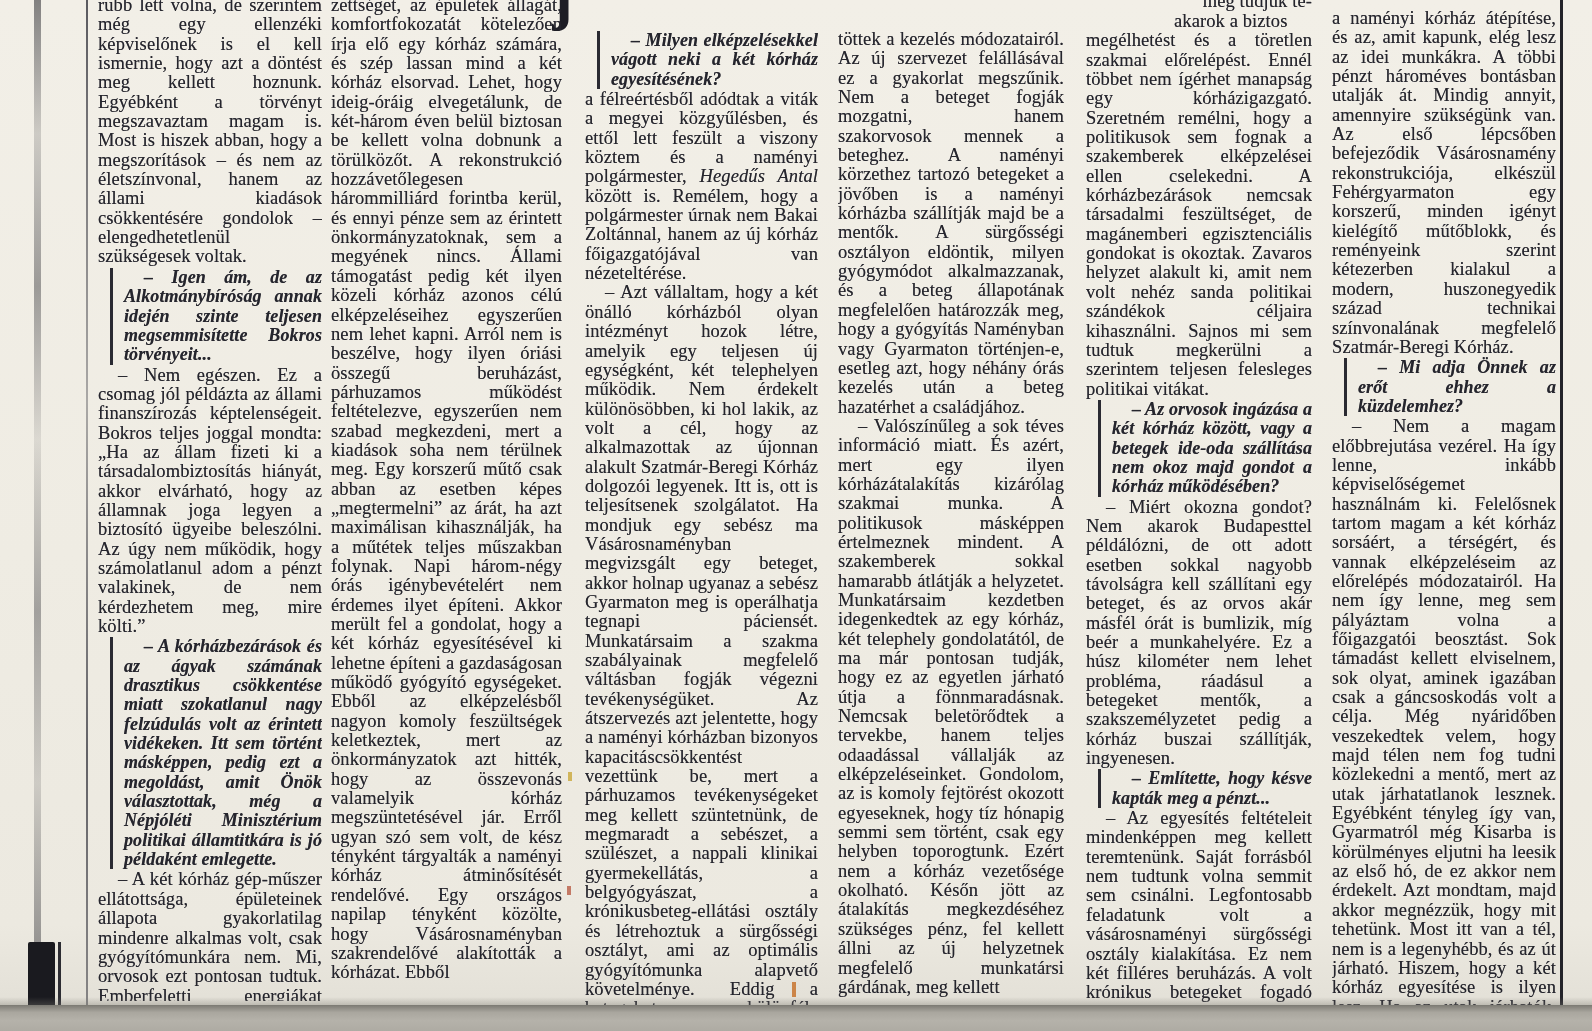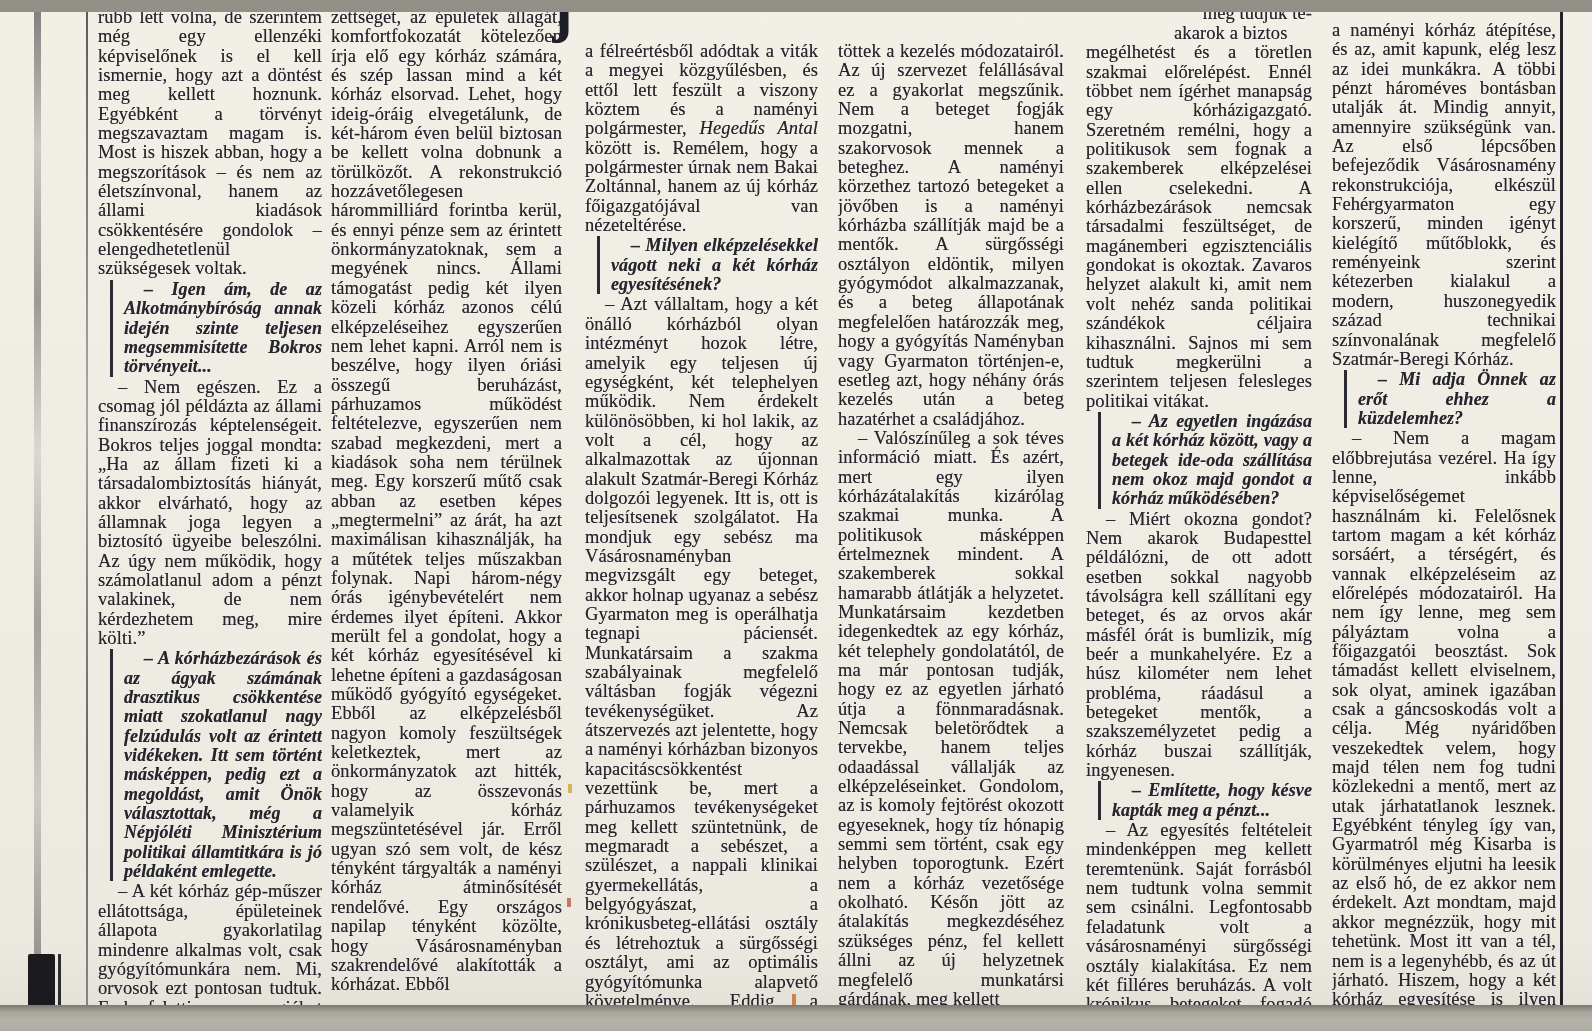--- a/index.html
+++ b/index.html
@@ -3,21 +3,21 @@
 <meta charset="utf-8">
 <style>
   html, body {
     margin: 0; padding: 0;
     width: 1592px; height: 1031px;
     overflow: hidden;
     background: #928f87;
     font-family: "Liberation Serif", "DejaVu Serif", serif;
   }
   .page {
-    position: absolute; left: 0; top: 12px;
+    position: absolute; left: 0; top: 0;
     width: 1592px; height: 1005px;
     background: linear-gradient(180deg, #f2efe7 0%, #efece3 55%, #ece9e0 92%, #e3e0d7 100%);
     overflow: hidden;
   }
   .col {
     position: absolute; top: 0; height: 1005px;
     overflow: hidden;
     text-align: justify;
     font-size: 18.5px;
     line-height: 19.35px;
@@ -110,35 +110,35 @@
       <div class="block para"><span class="line-inner"><span>rubb lett volna, de szerintem még egy ellenzéki képviselőnek is el kell ismernie, hogy azt a döntést meg kellett hoznunk. Egyébként a törvényt megszavaztam magam is. Most is hiszek abban, hogy a megszorítások – és nem az életszínvonal, hanem az állami kiadások csökkentésére gondolok – elengedhetetlenül szükségesek voltak.</span></span></div>
       <div class="block question"><span class="line-inner"><span>– Igen ám, de az Alkotmánybíróság annak idején szinte teljesen megsemmisítette Bokros törvényeit...</span></span></div>
       <div class="block para indent"><span class="line-inner"><span>– Nem egészen. Ez a csomag jól példázta az állami finanszírozás képtelenségeit. Bokros teljes joggal mondta: „Ha az állam fizeti ki a társadalombiztosítás hiányát, akkor elvárható, hogy az államnak joga legyen a biztosító ügyeibe beleszólni. Az úgy nem működik, hogy számolatlanul adom a pénzt valakinek, de nem kérdezhetem meg, mire költi.”</span></span></div>
       <div class="block question"><span class="line-inner"><span>– A kórházbezárások és az ágyak számának drasztikus csökkentése miatt szokatlanul nagy felzúdulás volt az érintett vidékeken. Itt sem történt másképpen, pedig ezt a megoldást, amit Önök választottak, még a Népjóléti Minisztérium politikai államtitkára is jó példaként emlegette.</span></span></div>
       <div class="block para indent"><span class="line-inner"><span>– A két kórház gép-műszer ellátottsága, épületeinek állapota gyakorlatilag mindenre alkalmas volt, csak gyógyítómunkára nem. Mi, orvosok ezt pontosan tudtuk. Emberfeletti energiákat követelt, hogy a hiányosságokból a bete-</span></span></div>
     </div>
   <div class="col" style="left:331px; width:231px; margin-top:-4px;">
       <div class="block para"><span class="line-inner"><span>zettséget, az épületek állagát, komfortfokozatát kötelezően írja elő egy kórház számára, és szép lassan mind a két kórház elsorvad. Lehet, hogy ideig-óráig elvegetálunk, de két-három éven belül biztosan be kellett volna dobnunk a törülközőt. A rekonstrukció hozzávetőlegesen hárommilliárd forintba kerül, és ennyi pénze sem az érintett önkormányzatoknak, sem a megyének nincs. Állami támogatást pedig két ilyen közeli kórház azonos célú elképzeléseihez egyszerűen nem lehet kapni. Arról nem is beszélve, hogy ilyen óriási összegű beruházást, párhuzamos működést feltételezve, egyszerűen nem szabad megkezdeni, mert a kiadások soha nem térülnek meg. Egy korszerű műtő csak abban az esetben képes „megtermelni” az árát, ha azt maximálisan kihasználják, ha a műtétek teljes műszakban folynak. Napi három-négy órás igénybevételért nem érdemes ilyet építeni. Akkor merült fel a gondolat, hogy a két kórház egyesítésével ki lehetne építeni a gazdaságosan működő gyógyító egységeket. Ebből az elképzelésből nagyon komoly feszültségek keletkeztek, mert az önkormányzatok azt hitték, hogy az összevonás valamelyik kórház megszüntetésével jár. Erről ugyan szó sem volt, de kész tényként tárgyalták a naményi kórház átminősítését rendelővé. Egy országos napilap tényként közölte, hogy Vásárosnaményban szakrendelővé alakították a kórházat. Ebből</span></span></div>
     </div>
   <div class="col" style="left:585px; width:233px; padding-top:30px;">
+      <div class="block question"><span class="line-inner"><span>– Milyen elképzelésekkel vágott neki a két kórház egyesítésének?</span></span></div>
       <div class="block para"><span class="line-inner"><span>a félreértésből adódtak a viták a megyei közgyűlésben, és ettől lett feszült a viszony köztem és a naményi polgármester, </span><span class="italic-run">Hegedűs Antal</span><span> között is. Remélem, hogy a polgármester úrnak nem Bakai Zoltánnal, hanem az új kórház főigazgatójával van nézeteltérése.</span></span></div>
-      <div class="block question"><span class="line-inner"><span>– Milyen elképzelésekkel vágott neki a két kórház egyesítésének?</span></span></div>
       <div class="block para indent"><span class="line-inner"><span>– Azt vállaltam, hogy a két önálló kórházból olyan intézményt hozok létre, amelyik egy teljesen új egységként, két telephelyen működik. Nem érdekelt különösöbben, ki hol lakik, az volt a cél, hogy az alkalmazottak az újonnan alakult Szatmár-Beregi Kórház dolgozói legyenek. Itt is, ott is teljesítsenek szolgálatot. Ha mondjuk egy sebész ma Vásárosnaményban megvizsgált egy beteget, akkor holnap ugyanaz a sebész Gyarmaton meg is operálhatja tegnapi páciensét. Munkatársaim a szakma szabályainak megfelelő váltásban fogják végezni tevékenységüket. Az átszervezés azt jelentette, hogy a naményi kórházban bizonyos kapacitáscsökkentést vezettünk be, mert a párhuzamos tevékenységeket meg kellett szüntetnünk, de megmaradt a sebészet, a szülészet, a nappali klinikai gyermekellátás, a belgyógyászat, a krónikusbeteg-ellátási osztály és létrehoztuk a sürgősségi osztályt, ami az optimális gyógyítómunka alapvető követelménye. Eddig a betegeket különféle osztályokra hurcolták és az is előfordult, hogy csak többórás procedúra után dön-</span></span></div>
     </div>
   <div class="col" style="left:838px; width:226px; padding-top:30px;">
       <div class="block para"><span class="line-inner"><span>töttek a kezelés módozatairól. Az új szervezet felállásával ez a gyakorlat megszűnik. Nem a beteget fogják mozgatni, hanem szakorvosok mennek a beteghez. A naményi körzethez tartozó betegeket a jövőben is a naményi kórházba szállítják majd be a mentők. A sürgősségi osztályon eldöntik, milyen gyógymódot alkalmazzanak, és a beteg állapotának megfelelően határozzák meg, hogy a gyógyítás Naményban vagy Gyarmaton történjen-e, esetleg azt, hogy néhány órás kezelés után a beteg hazatérhet a családjához.</span></span></div>
       <div class="block para indent"><span class="line-inner"><span>– Valószínűleg a sok téves információ miatt. És azért, mert egy ilyen kórházátalakítás kizárólag szakmai munka. A politikusok másképpen értelmeznek mindent. A szakemberek sokkal hamarabb átlátják a helyzetet. Munkatársaim kezdetben idegenkedtek az egy kórház, két telephely gondolatától, de ma már pontosan tudják, hogy ez az egyetlen járható útja a fönnmaradásnak. Nemcsak beletörődtek a tervekbe, hanem teljes odaadással vállalják az elképzeléseinket. Gondolom, az is komoly fejtörést okozott egyeseknek, hogy tíz hónapig semmi sem történt, csak egy helyben toporogtunk. Ezért nem a kórház vezetősége okolható. Későn jött az átalakítás megkezdéséhez szükséges pénz, fel kellett állni az új helyzetnek megfelelő munkatársi gárdának, meg kellett</span></span></div>
     </div>
   <div class="col" style="left:1086px; width:226px;">
       <div class="block clipped-line">
         <span class="line-inner"><span>meg tudjuk te-</span></span>
       </div>
       <div class="block short-line"><span class="line-inner"><span>akarok a biztos</span></span></div>
       <div class="block para"><span class="line-inner"><span>megélhetést és a töretlen szakmai előrelépést. Ennél többet nem ígérhet manapság egy kórházigazgató. Szeretném remélni, hogy a politikusok sem fognak a szakemberek elképzelései ellen cselekedni. A kórházbezárások nemcsak társadalmi feszültséget, de magánemberi egzisztenciális gondokat is okoztak. Zavaros helyzet alakult ki, amit nem volt nehéz sanda politikai szándékok céljaira kihasználni. Sajnos mi sem tudtuk megkerülni a szerintem teljesen felesleges politikai vitákat.</span></span></div>
-      <div class="block question"><span class="line-inner"><span>– Az egyetlen ingázása a két kórház között, vagy a betegek ide-oda szállítása nem okoz majd gondot a kórház működésében?</span></span></div>
+      <div class="block question"><span class="line-inner"><span>– Az orvosok ingázása a két kórház között, vagy a betegek ide-oda szállítása nem okoz majd gondot a kórház működésében?</span></span></div>
       <div class="block para indent"><span class="line-inner"><span>– Miért okozna gondot? Nem akarok Budapesttel példálózni, de ott adott esetben sokkal nagyobb távolságra kell szállítani egy beteget, és az orvos akár másfél órát is bumlizik, míg beér a munkahelyére. Ez a húsz kilométer nem lehet probléma, ráadásul a betegeket mentők, a szakszemélyzetet pedig a kórház buszai szállítják, ingyenesen.</span></span></div>
       <div class="block question"><span class="line-inner"><span>– Említette, hogy késve kapták meg a pénzt...</span></span></div>
       <div class="block para indent"><span class="line-inner"><span>– Az egyesítés feltételeit mindenképpen meg kellett teremtenünk. Saját forrásból nem tudtunk volna semmit sem csinálni. Legfontosabb feladatunk volt a vásárosnaményi sürgősségi osztály kialakítása. Ez nem két filléres beruházás. A volt krónikus betegeket fogadó terület helyén létrehoztunk egy röntgenosztálynak is nevezhető bázist és olyan körülményeket, hogy a legsúlyosabb betegeket is nyugodt</span></span></div>
     </div>
   <div class="col" style="left:1332px; width:224px; padding-top:9px;">
       <div class="block para"><span class="line-inner"><span>a naményi kórház átépítése, és az, amit kapunk, elég lesz az idei munkákra. A többi pénzt hároméves bontásban utalják át. Mindig annyit, amennyire szükségünk van. Az első lépcsőben befejeződik Vásárosnamény rekonstrukciója, elkészül Fehérgyarmaton egy korszerű, minden igényt kielégítő műtőblokk, és reményeink szerint kétezerben kialakul a modern, huszonegyedik század technikai színvonalának megfelelő Szatmár-Beregi Kórház.</span></span></div>
       <div class="block question"><span class="line-inner"><span>– Mi adja Önnek az erőt ehhez a küzdelemhez?</span></span></div>
       <div class="block para indent"><span class="line-inner"><span>– Nem a magam előbbrejutása vezérel. Ha így lenne, inkább képviselőségemet használnám ki. Felelősnek tartom magam a két kórház sorsáért, a térségért, és vannak elképzeléseim az előrelépés módozatairól. Ha nem így lenne, meg sem pályáztam volna a főigazgatói beosztást. Sok támadást kellett elviselnem, sok olyat, aminek igazában csak a gáncsoskodás volt a célja. Még nyáridőben veszekedtek velem, hogy majd télen nem fog tudni közlekedni a mentő, mert az utak járhatatlanok lesznek. Egyébként tényleg így van, Gyarmatról még Kisarba is körülményes eljutni ha leesik az első hó, de ez akkor nem érdekelt. Azt mondtam, majd akkor megnézzük, hogy mit tehetünk. Most itt van a tél, nem is a legenyhébb, és az út járható. Hiszem, hogy a két kórház egyesítése is ilyen lesz. Ha az utak járhatók, akkor az optimális megoldás mindig elérhető.</span></span></div>
     </div>
 

